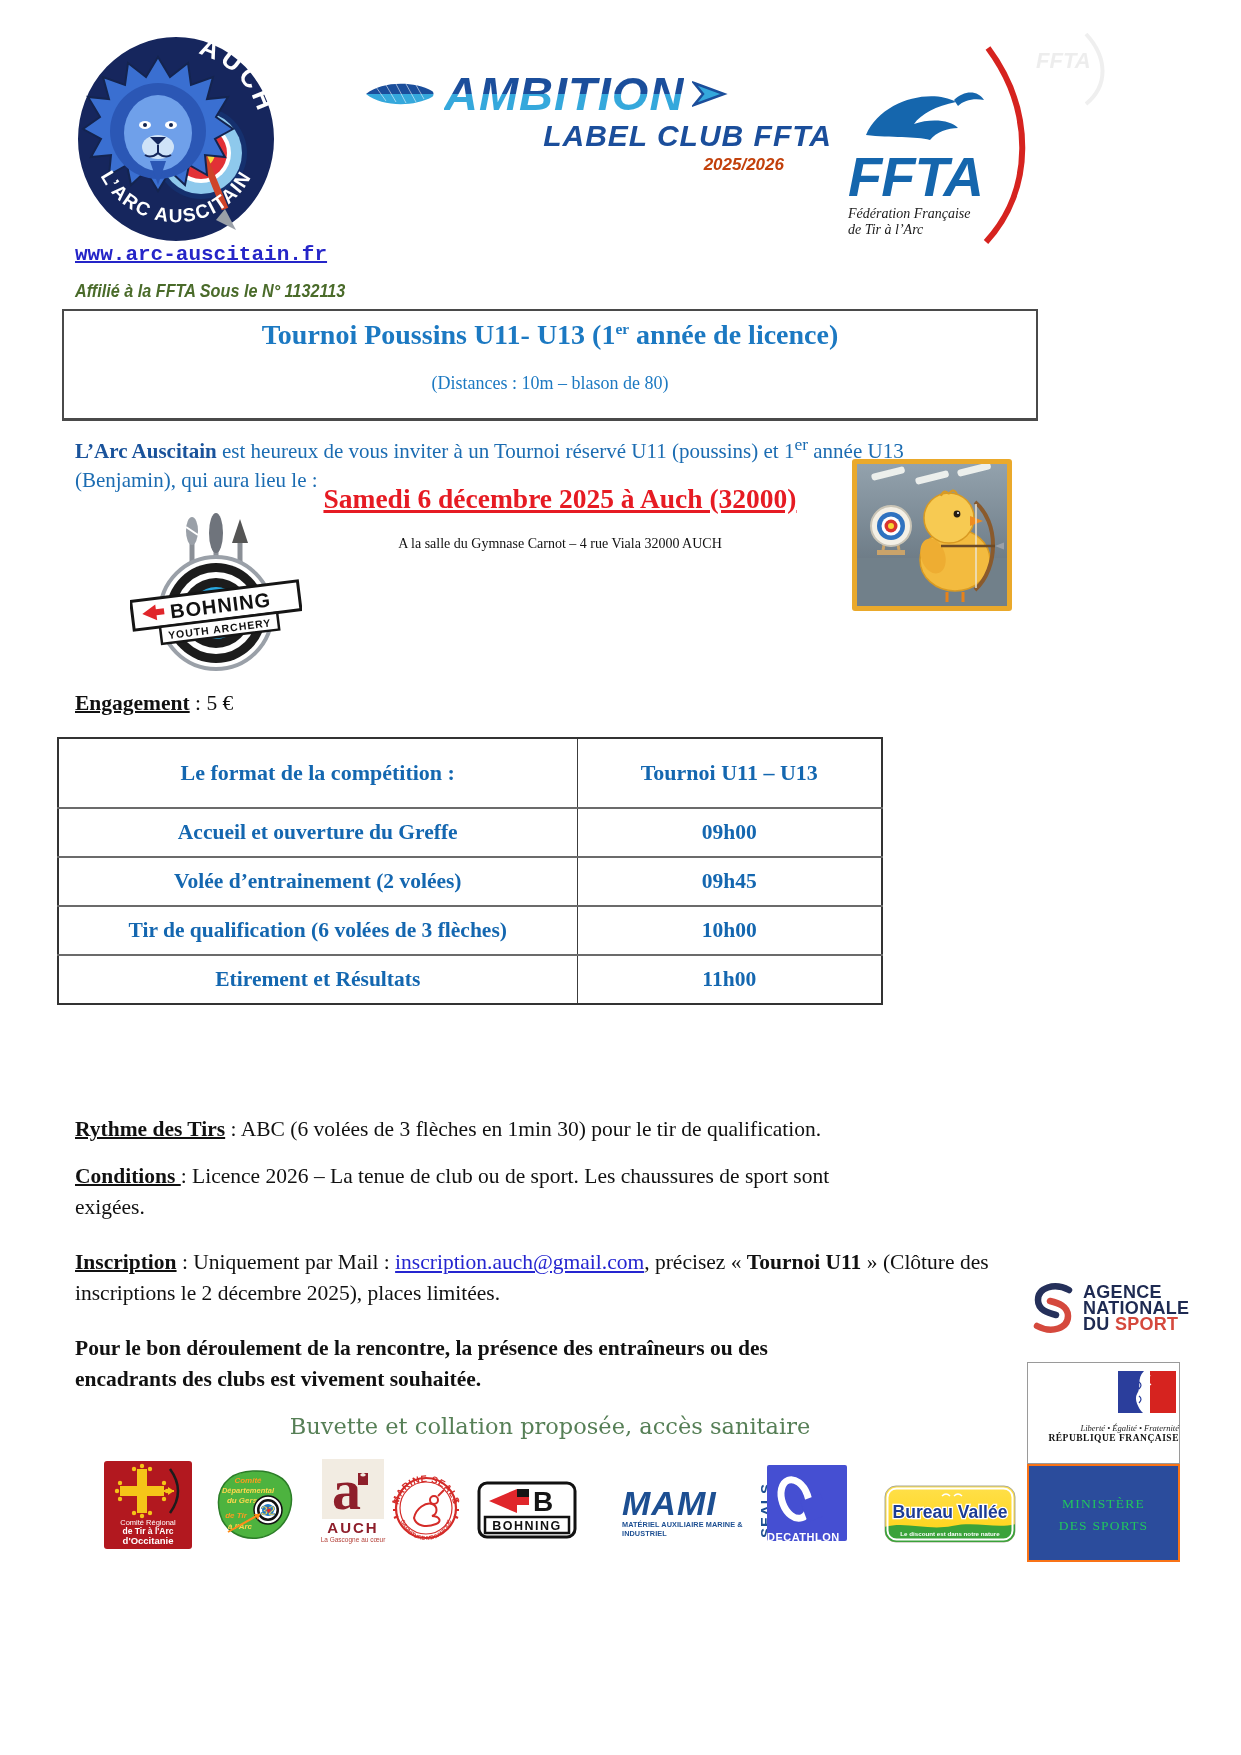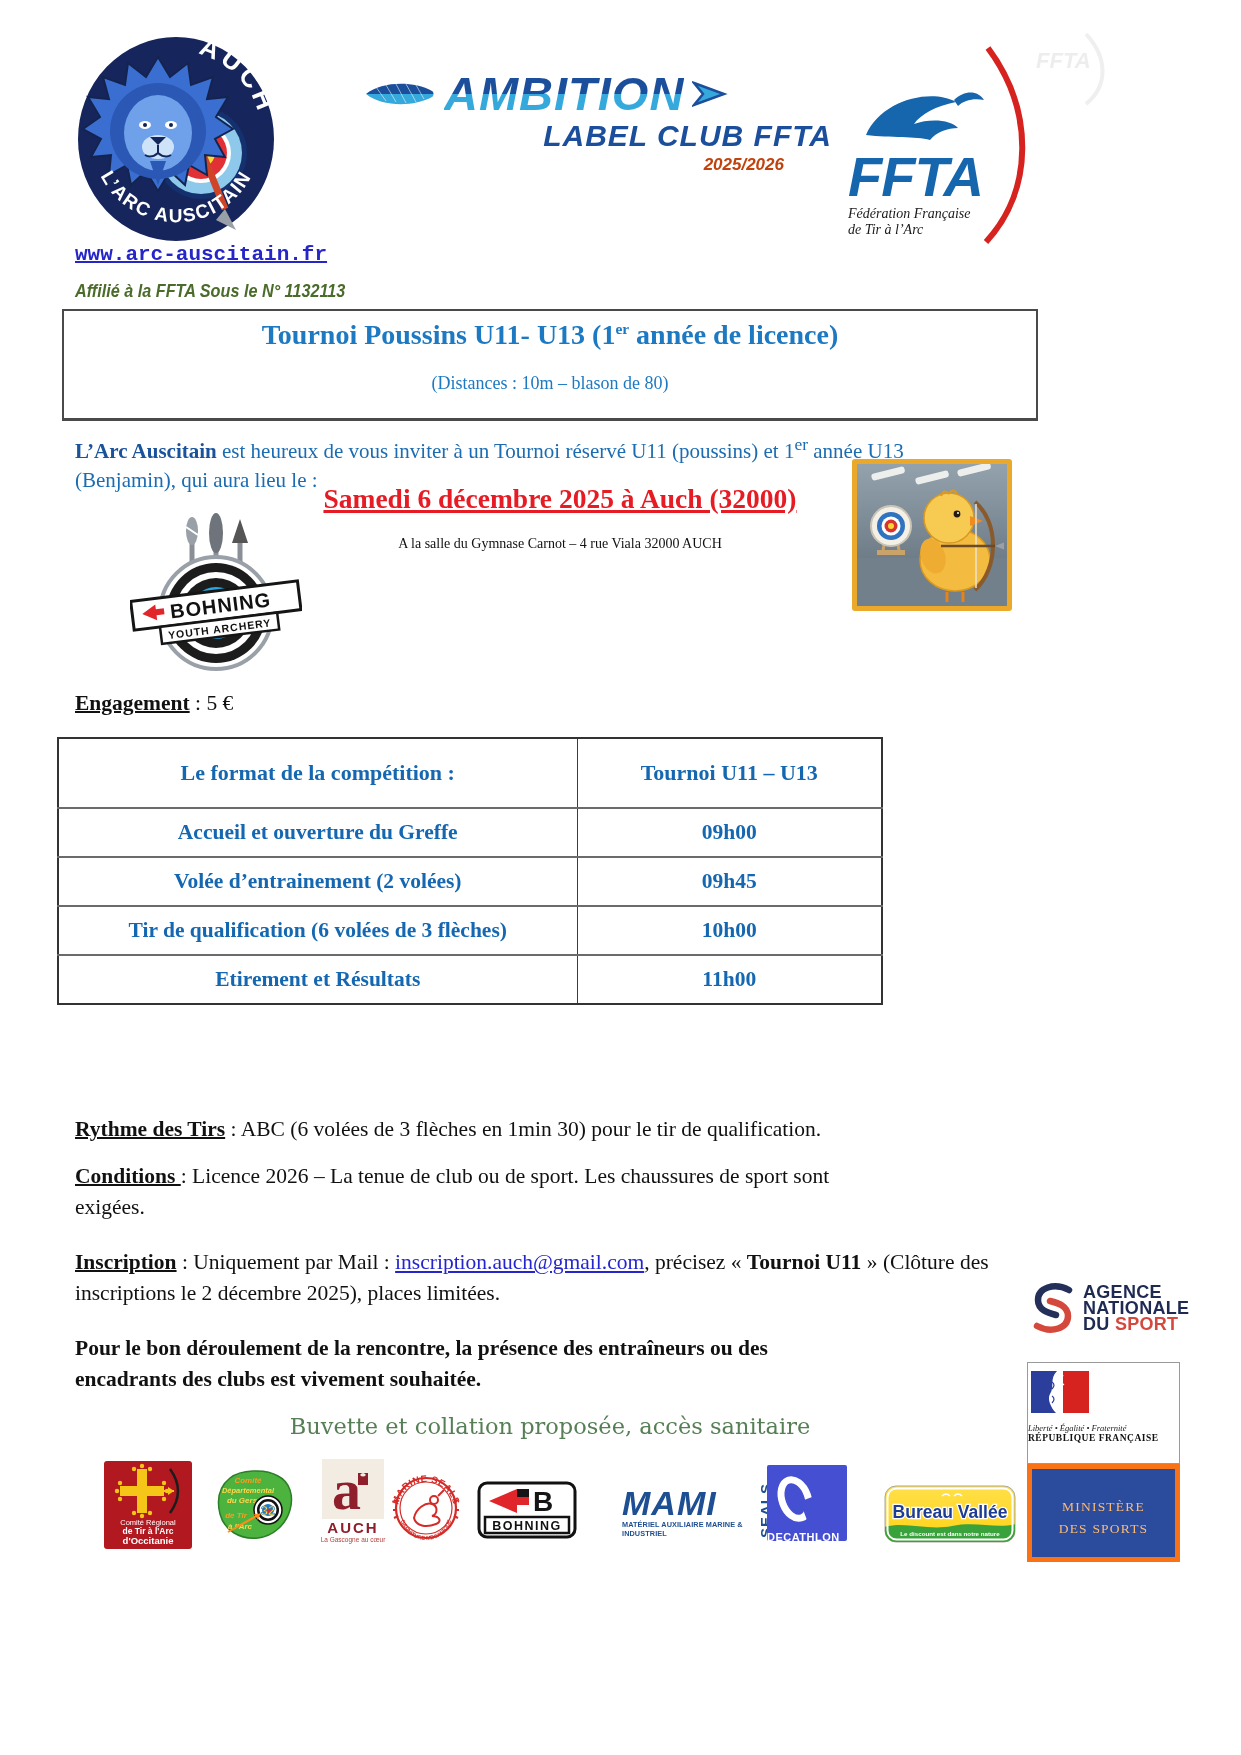--- a/index.html
+++ b/index.html
@@ -67,25 +67,25 @@
   .buvette{left:240px;top:1413px;width:620px;text-align:center;font-size:22.5px;
            color:#567f56;font-family:"DejaVu Serif",serif;}
 
   
   .ans{left:1030px;top:1281px;display:flex;align-items:center;gap:7px;}
   .ans-text{font-family:"Liberation Sans",sans-serif;font-weight:800;font-size:18px;
             line-height:16px;color:#1e2a52;letter-spacing:.3px;}
   .ans-text .red{color:#d5493d;}
 
   .gov-white{left:1027px;top:1362px;width:153px;height:102px;background:#fff;
-             border:1.5px solid #9a9a9a;box-sizing:border-box;text-align:left;}
+             border:1.5px solid #9a9a9a;box-sizing:border-box;text-align:right;}
   .gov-motto{margin-top:3px;font-size:8.5px;font-style:italic;color:#222;}
   .gov-republic{font-size:9.5px;font-weight:bold;letter-spacing:.5px;color:#111;}
   .gov-blue{left:1027px;top:1464px;width:153px;height:98px;background:#2b4c9c;
-            border:5px solid #f97316;box-sizing:border-box;color:#fdba74;text-align:center;
+            border:2px solid #f97316;box-sizing:border-box;color:#22c55e;text-align:center;
             font-size:13.5px;letter-spacing:1.2px;line-height:22px;padding-top:27px;}
 
   
   .p-occitanie{left:104px;top:1461px;}
   .p-gers{left:210px;top:1466px;}
   .p-auch{left:320px;top:1459px;width:66px;text-align:center;}
   .auch-name{font-family:"Liberation Sans",sans-serif;font-weight:800;font-size:15px;
              letter-spacing:2px;color:#8e1f2b;margin-top:-4px;}
   .auch-tag{font-family:"Liberation Sans",sans-serif;font-size:6.5px;color:#b5423a;}
   .p-marine{left:386px;top:1464px;}

